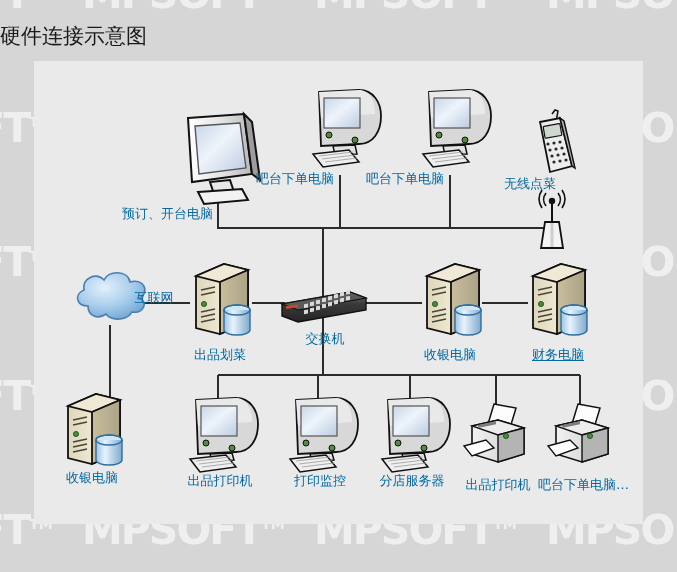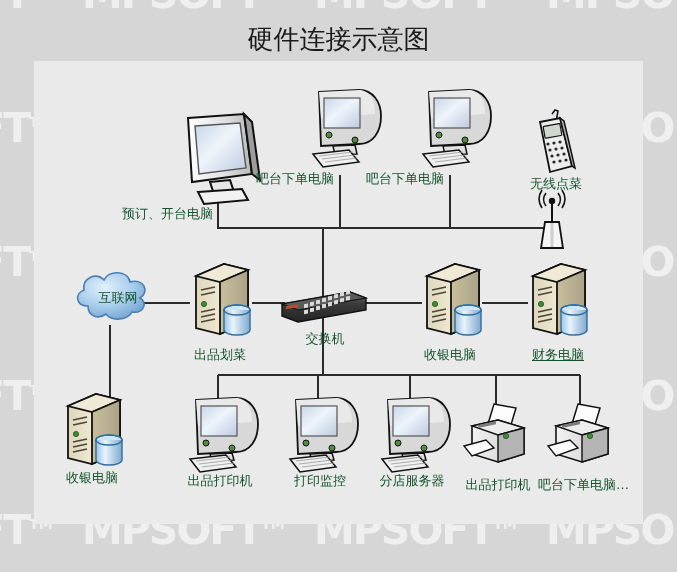--- a/index.html
+++ b/index.html
@@ -13,37 +13,37 @@
   #watermark{position:absolute;inset:0;z-index:0;pointer-events:none;overflow:hidden;}
   .wm{
     position:absolute;color:#ffffff;opacity:.62;
     font-family:"DejaVu Sans","Liberation Sans",sans-serif;
     font-weight:700;font-size:41px;letter-spacing:-2px;white-space:nowrap;
   }
   .wm .tm{font-size:14px;vertical-align:super;letter-spacing:0;font-weight:700;}
 
   
   #title{
-    position:absolute;left:0;top:22px;width:677px;text-align:center;
-    font-size:26px;color:#1a1a1a;z-index:6;
+    position:absolute;left:0;top:22px;width:677px;text-align:left;
+    font-size:21px;color:#1a1a1a;z-index:6;
     font-family:Liberation Serif, serif;
   }
 
   
   #panel{
     position:absolute;left:34px;top:61px;width:609px;height:463px;
     background:#eaeaea;z-index:1;
   }
 
   
   #canvas{position:absolute;left:0;top:0;width:677px;height:572px;z-index:3;}
   #lines{position:absolute;left:0;top:0;width:677px;height:572px;z-index:2;}
   .lbl{
     position:absolute;z-index:5;text-align:center;
-    font-size:13px;color:#14532d;white-space:nowrap;
+    font-size:13px;color:#0369a1;white-space:nowrap;
     font-family:"DejaVu Sans","Liberation Sans",sans-serif;
   }
 </style>
 </head>
 <body>
 
 <div id="watermark">
     <div class="wm" style="left: -150px; top: -30px;">MPSOFT</div>
     <div class="wm" style="left: 82px; top: -30px;">MPSOFT</div>
     <div class="wm" style="left: 314px; top: -30px;">MPSOFT</div>
@@ -381,22 +381,22 @@
     <rect x="14" y="22" width="18" height="3" fill="#7d7d7d" transform="skewY(-12) translate(0,4)"></rect>
     <circle cx="42" cy="34" r="2.6" fill="#3f8f38" stroke="#1d4d18" stroke-width="0.8"></circle>
     <path d="M0 44 L22 38 L30 46 L8 54 Z" fill="#fdfdfd" stroke="#111" stroke-width="1.4"></path>
   </g>
 </svg>
 
 <div id="labels">
     <div class="lbl" style="left: 122px; top: 205px; width: 80px;">预订、开台电脑</div>
     <div class="lbl" style="left: 255px; top: 170px; width: 80px;">吧台下单电脑</div>
     <div class="lbl" style="left: 365px; top: 170px; width: 80px;">吧台下单电脑</div>
-    <div class="lbl" style="left: 516px; top: 175px; width: 80px;">无线点菜</div>
-    <div class="lbl" style="left: 78px; top: 289px; width: 80px;">互联网</div>
+    <div class="lbl" style="left: 490px; top: 175px; width: 80px;">无线点菜</div>
+    <div class="lbl" style="left: 78px; top: 289px; width: 80px; padding-left: 36px;">互联网</div>
     <div class="lbl" style="left: 180px; top: 346px; width: 80px;">出品划菜</div>
     <div class="lbl" style="left: 285px; top: 330px; width: 80px;">交换机</div>
     <div class="lbl" style="left: 410px; top: 346px; width: 80px;">收银电脑</div>
     <div class="lbl" style="left: 518px; top: 346px; width: 80px; text-decoration: underline;">财务电脑</div>
     <div class="lbl" style="left: 52px; top: 469px; width: 80px;">收银电脑</div>
     <div class="lbl" style="left: 180px; top: 472px; width: 80px;">出品打印机</div>
     <div class="lbl" style="left: 280px; top: 472px; width: 80px;">打印监控</div>
     <div class="lbl" style="left: 372px; top: 472px; width: 80px;">分店服务器</div>
     <div class="lbl" style="left: 458px; top: 476px; width: 80px;">出品打印机</div>
     <div class="lbl" style="left: 538px; top: 476px; width: 80px;">吧台下单电脑…</div>

